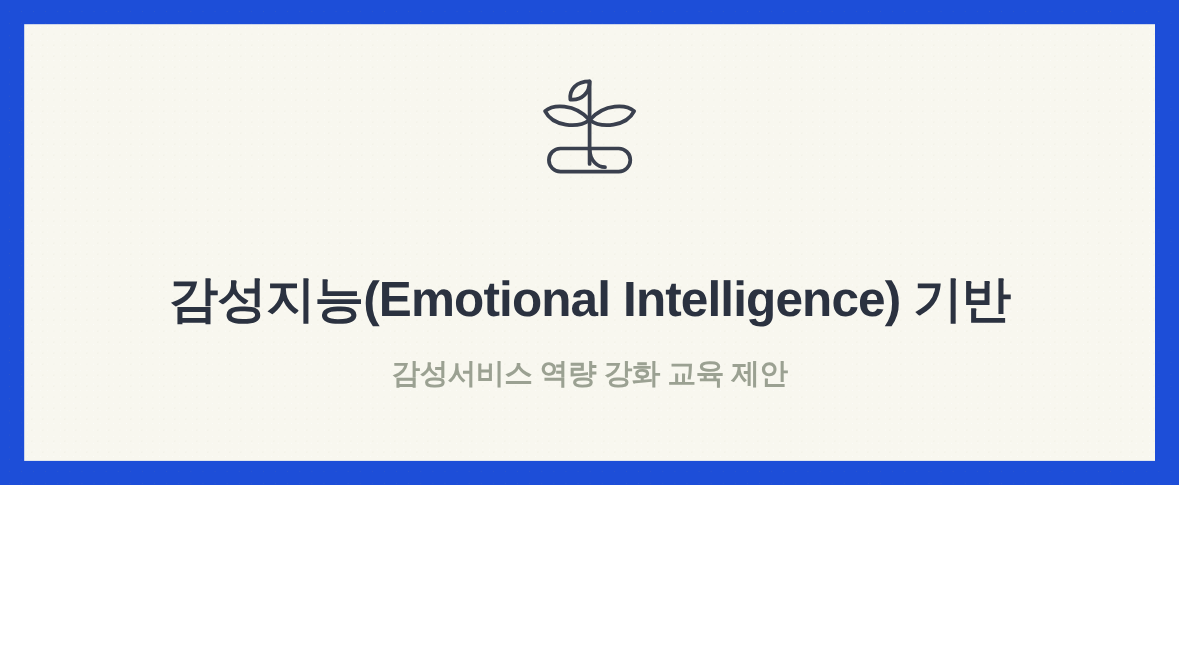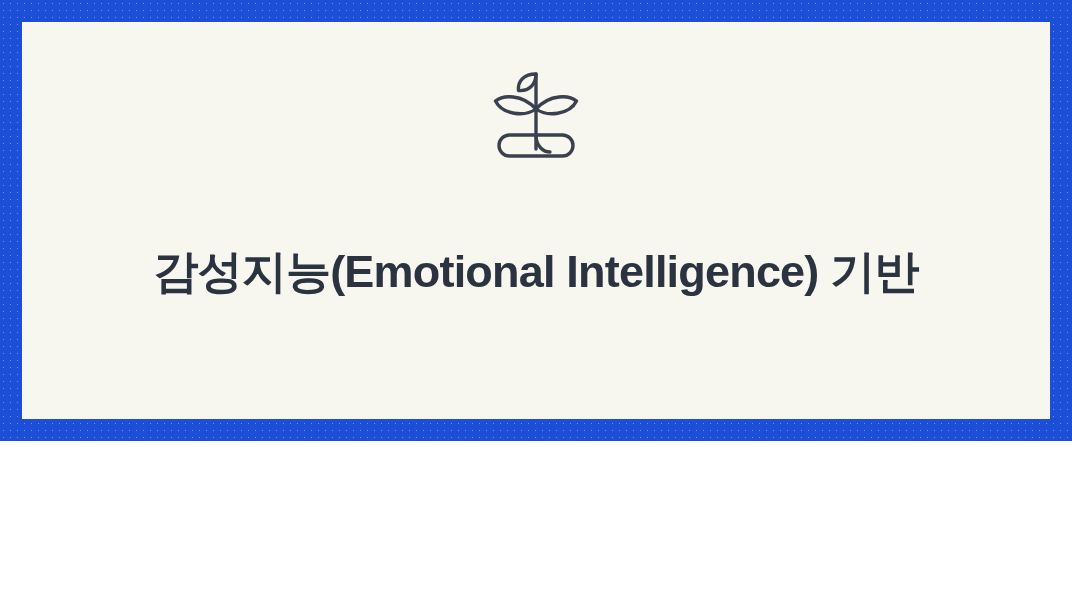--- a/index.html
+++ b/index.html
@@ -134,16 +134,17 @@
         <rect x="15" y="78" width="74" height="21" rx="10.5" ry="10.5"></rect>
 
         <path d="M52 78 C52 90 60 95 66 95"></path>
       </svg>
     </div>
 
     <div class="text-block">
       <h1 class="title">
         <span>감성지능(Emotional Intelligence) 기반</span>
       </h1>
+      <p class="subtitle">감성서비스 역량 강화 교육 제안</p>
     </div>
 
   </div>
 </div>
 
 </body></html>

